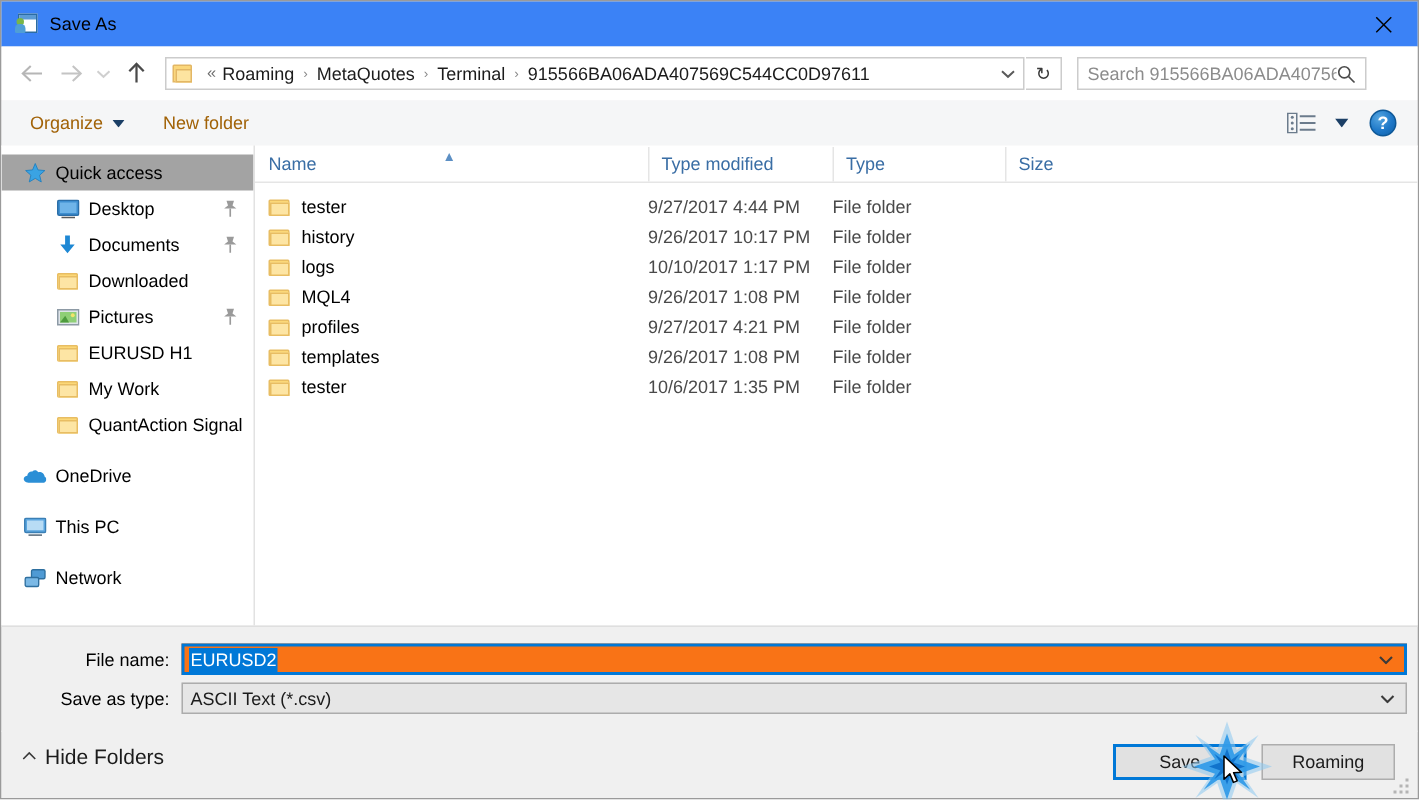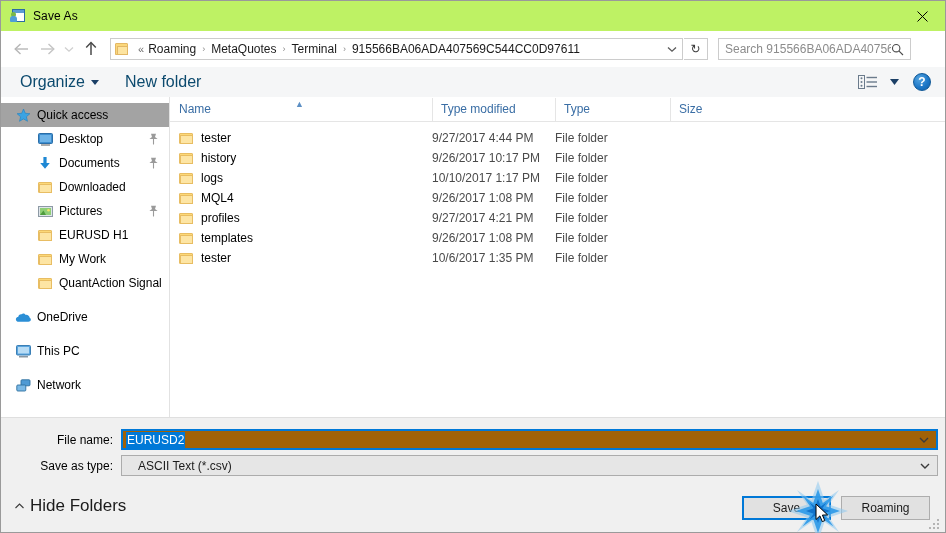--- a/index.html
+++ b/index.html
@@ -15,21 +15,21 @@
     width: 946px; height: 533px;
     box-sizing: border-box;
     border: 1px solid #9a9a9a;
     background: #f0f0f0;
   }
 
   
   #titlebar {
     position: absolute; left: 0; top: 0;
     width: 944px; height: 30px;
-    background: #bef264;
+    background: #3b82f6;
     display: flex; align-items: center;
   }
   #title-icon {
     width: 16px; height: 16px; margin-left: 9px; margin-right: 7px;
     position: relative;
   }
   .ti-win {
     position: absolute; left: 2px; top: 1px; width: 13px; height: 13px;
     background: #ffffff; border: 1px solid #2b6ca3;
     box-sizing: border-box;
@@ -127,21 +127,21 @@
 
   
   #cmdbar {
     position: absolute; left: 0; top: 66px;
     width: 944px; height: 30px;
     background: #f5f6f7;
     border-bottom: 1px solid #dcdcdc;
     display: flex; align-items: center;
   }
   .cmd-item {
-    font-size: 16px; color: #0c4a6e;
+    font-size: 12px; color: #a16207;
     display: flex; align-items: center; height: 22px; padding: 0 7px;
   }
   #organize-btn { margin-left: 12px; }
   .cmd-caret { margin-left: 6px; display:flex; }
   #newfolder-btn { margin-left: 12px; }
   #view-btn {
     margin-left: auto; display: flex; align-items: center; height: 22px;
   }
   #view-icon { display:flex; margin-right: 6px; }
   #help-btn {
@@ -254,46 +254,46 @@
     width: 120px; text-align: right; padding-right: 8px;
     font-size: 12px; color: #000000;
     box-sizing: border-box;
   }
   .combo {
     height: 21px; box-sizing: border-box;
     display: flex; align-items: center;
     width: 817px;
   }
   #filename-combo {
-    background: #a16207; border: 2px solid #0078d7;
+    background: #f97316; border: 2px solid #0078d7;
   }
   #filename-value {
     font-size: 12px; color: #ffffff; background: #0078d7;
     margin-left: 3px; padding: 1px 1px 1px 1px; line-height: 14px;
   }
   #filetype-combo {
     background: #e6e6e6; border: 1px solid #acacac;
   }
   #filetype-value {
-    font-size: 12px; color: #1b1b1b; margin-left: 16px;
+    font-size: 12px; color: #1b1b1b; margin-left: 5px;
   }
   .combo-arrow {
     margin-left: auto; margin-right: 7px; display: flex;
   }
 
   
   #footer {
     position: absolute; left: 0; top: 486px;
     width: 944px; height: 45px;
     background: #f0f0f0;
   }
   #hide-folders {
     position: absolute; left: 14px; top: 9px;
     display: flex; align-items: center;
-    font-size: 17px; color: #1b1b1b;
+    font-size: 14px; color: #1b1b1b;
   }
   #hide-caret { margin-right: 6px; font-size: 9px; color: #3a3a3a; display:flex; }
   .dlgbtn {
     position: absolute; top: 495px;
     height: 24px; width: 89px;
     background: #e1e1e1; border: 1px solid #adadad;
     font-size: 12px; color: #1b1b1b;
     display: flex; align-items: center; justify-content: center;
     box-sizing: border-box;
   }

